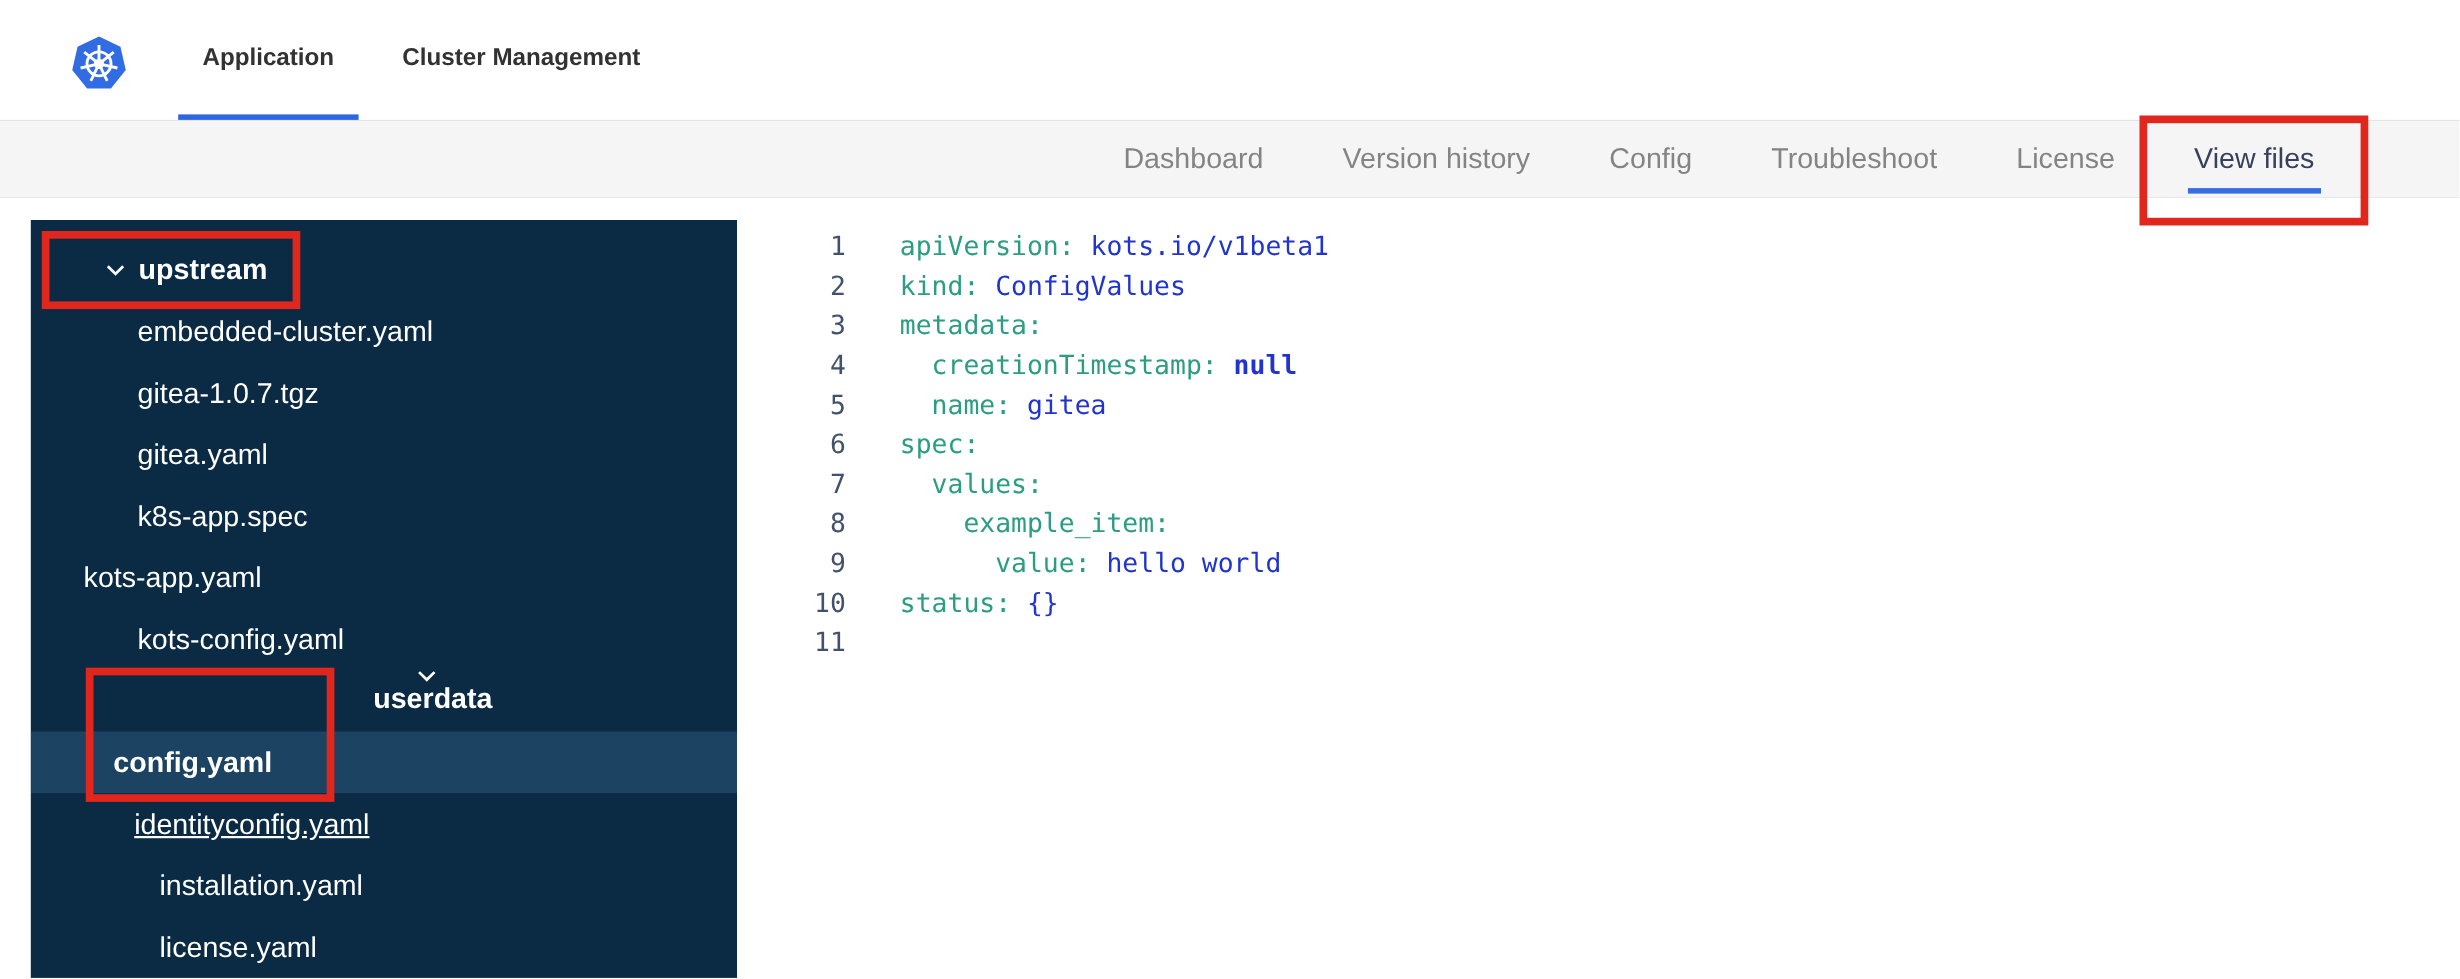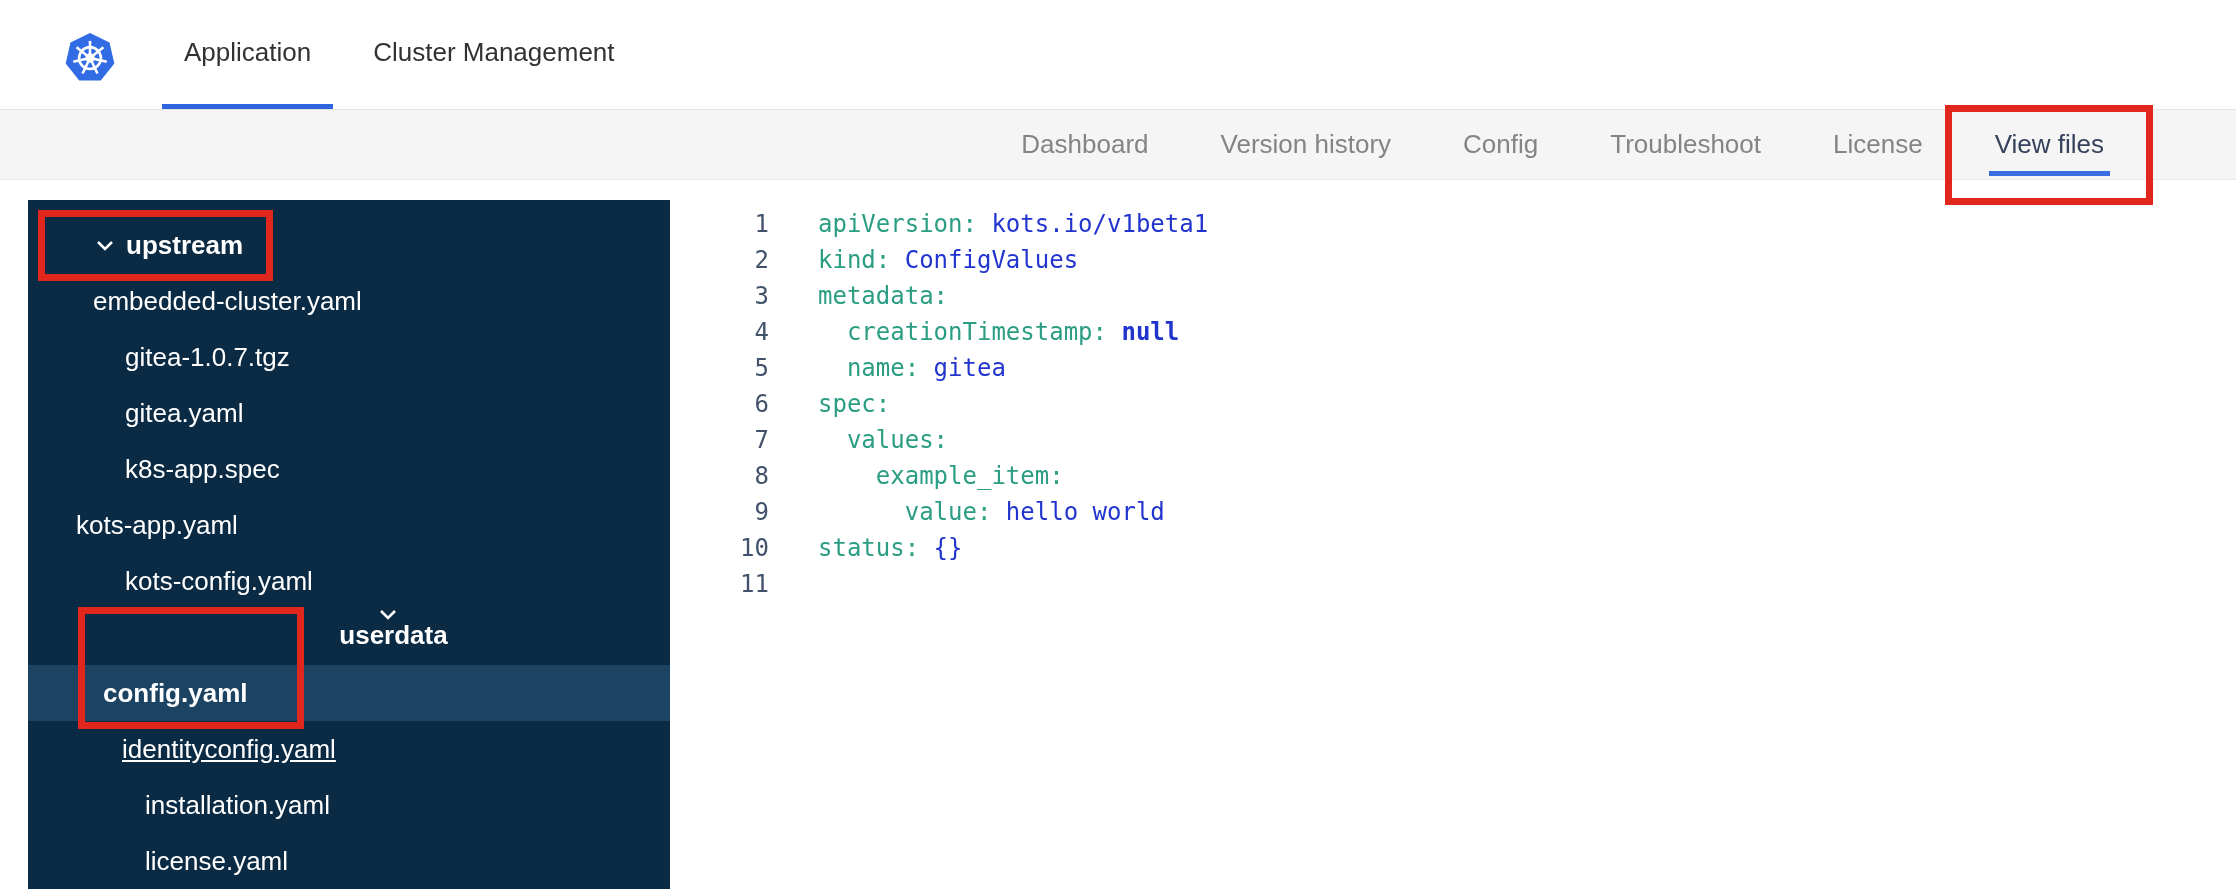--- a/index.html
+++ b/index.html
@@ -17,21 +17,21 @@
     background:#fff;
     border-bottom:1px solid #e3e3e3;
     display:flex;
     align-items:stretch;
   }
   .logo-wrap { width:52px; height:52px; margin:31px 0 0 64px; flex:none; }
   .header-tabs { display:flex; margin-left:46px; gap:18px; }
   .header-tab {
     display:flex; align-items:center;
     padding:0 22px;
-    font-size:26px; color:#323232; font-weight:400;
+    font-size:22px; color:#323232; font-weight:700;
     border-bottom:5px solid transparent;
     cursor:pointer;
   }
   .header-tab.active { border-bottom-color:var(--accent-blue); }
 
   
   .subnav {
     height:70px;
     background:#f5f5f5;
     border-bottom:1px solid #e9e9e9;
@@ -142,21 +142,21 @@
   <div class="content">
     <aside class="sidebar" id="file-tree">
         <div class="tree-row folder" style="padding-left: 68px;">
           <span class="chevron">
             <svg width="18" height="11" viewBox="0 0 18 11">
               <path d="M2 2 L9 9 L16 2" stroke="#fff" stroke-width="2.5" fill="none"></path>
             </svg>
           </span>
           <span>upstream</span>
         </div>
-        <div class="tree-row file" style="padding-left: 65px; text-align: right;">
+        <div class="tree-row file" style="padding-left: 97px; text-align: right;">
           <span>embedded-cluster.yaml</span>
         </div>
         <div class="tree-row file" style="padding-left: 97px;">
           <span>gitea-1.0.7.tgz</span>
         </div>
         <div class="tree-row file" style="padding-left: 97px;">
           <span>gitea.yaml</span>
         </div>
         <div class="tree-row file" style="padding-left: 97px;">
           <span>k8s-app.spec</span>

